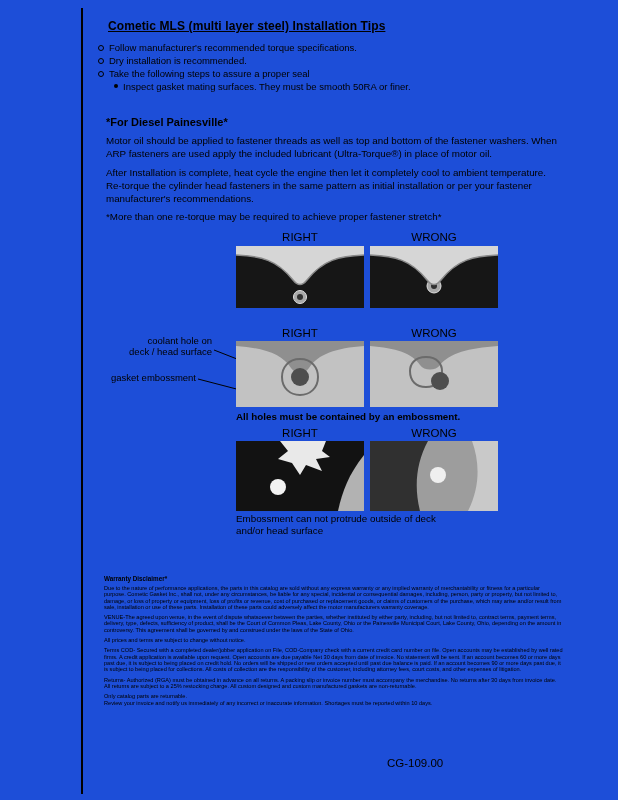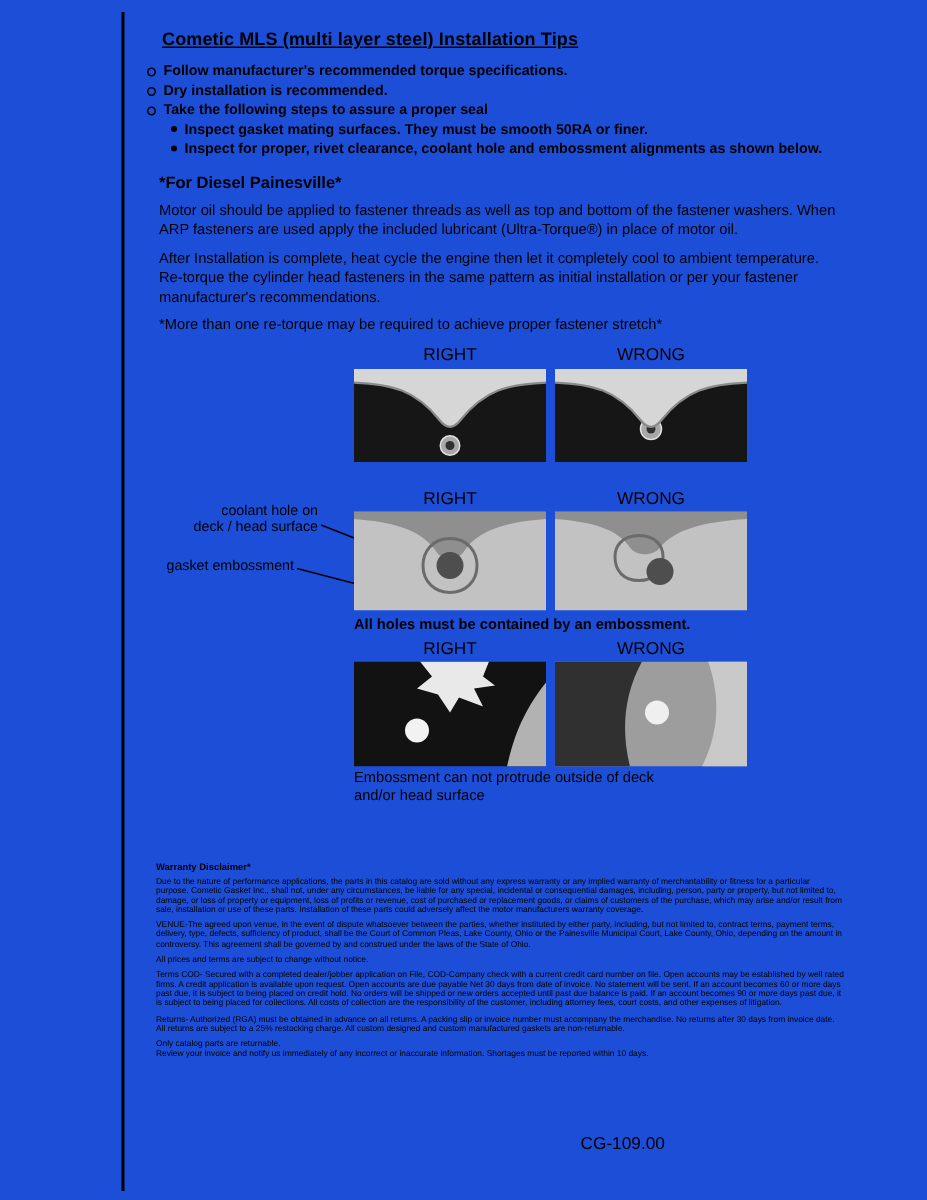--- a/index.html
+++ b/index.html
@@ -1,21 +1,21 @@
 <!DOCTYPE html>
 <html><head>
 <meta charset="utf-8">
 <style>
   html,body{margin:0;padding:0;background:#ffffff;}
   .page{position:relative;width:618px;height:800px;background:#1d4ed8;
         font-family:"Liberation Sans",sans-serif;color:#000;overflow:hidden;}
   .vrule{position:absolute;left:81px;top:8px;width:2px;height:786px;background:#000;}
   .title{position:absolute;left:108px;top:19px;font-size:12px;font-weight:bold;
          text-decoration:underline;letter-spacing:.1px;}
-  .tips{position:absolute;left:98px;top:41px;font-size:9.5px;line-height:13px;font-weight:bold;}
+  .tips{position:absolute;left:98px;top:41px;font-size:9.5px;line-height:13px;}
   .tip-row{display:flex;align-items:flex-start;}
   .tip-row.sub{margin-left:16px;}
   .marker-open{width:4px;height:4px;border:1px solid #000;border-radius:50%;
                margin:4px 5px 0 0;flex:0 0 auto;}
   .marker-filled{width:4px;height:4px;background:#000;border-radius:50%;
                  margin:4px 5px 0 0;flex:0 0 auto;}
   .diesel-heading{position:absolute;left:106px;top:116px;font-size:11px;font-weight:bold;}
   .para{position:absolute;left:106px;width:452px;font-size:9.8px;line-height:12.8px;}
   .p1{top:135px}.p2{top:167px}.p3{top:211px}
   .fig-label{position:absolute;width:128px;text-align:center;font-size:11.5px;}
@@ -46,24 +46,20 @@
       <span class="marker-open"></span>
       <span>Dry installation is recommended.</span>
     </div>
     <div class="tip-row">
       <span class="marker-open"></span>
       <span>Take the following steps to assure a proper seal</span>
     </div>
     <div class="tip-row sub">
       <span class="marker-filled"></span>
       <span>Inspect gasket mating surfaces.  They must be smooth 50RA or finer.</span>
-    </div>
-    <div class="tip-row sub">
-      <span class="marker-filled"></span>
-      <span>Inspect for proper, rivet clearance, coolant hole and embossment alignments as shown below.</span>
     </div>
   </div>
 
   <div class="diesel-heading">*For Diesel Painesville*</div>
   <div class="para p1">Motor oil should be applied to fastener threads as well as top and bottom of the fastener washers. When ARP fasteners are used apply the included lubricant (Ultra-Torque®) in place of motor oil.</div>
   <div class="para p2">After Installation is complete, heat cycle the engine then let it completely cool to ambient temperature. Re-torque the cylinder head fasteners in the same pattern as initial installation or per your fastener manufacturer's recommendations.</div>
   <div class="para p3">*More than one re-torque may be required to achieve proper fastener stretch*</div>
 
   <div class="fig-label" style="left:236px;top:231px;">RIGHT</div>
   <div class="fig-label" style="left:370px;top:231px;">WRONG</div>

